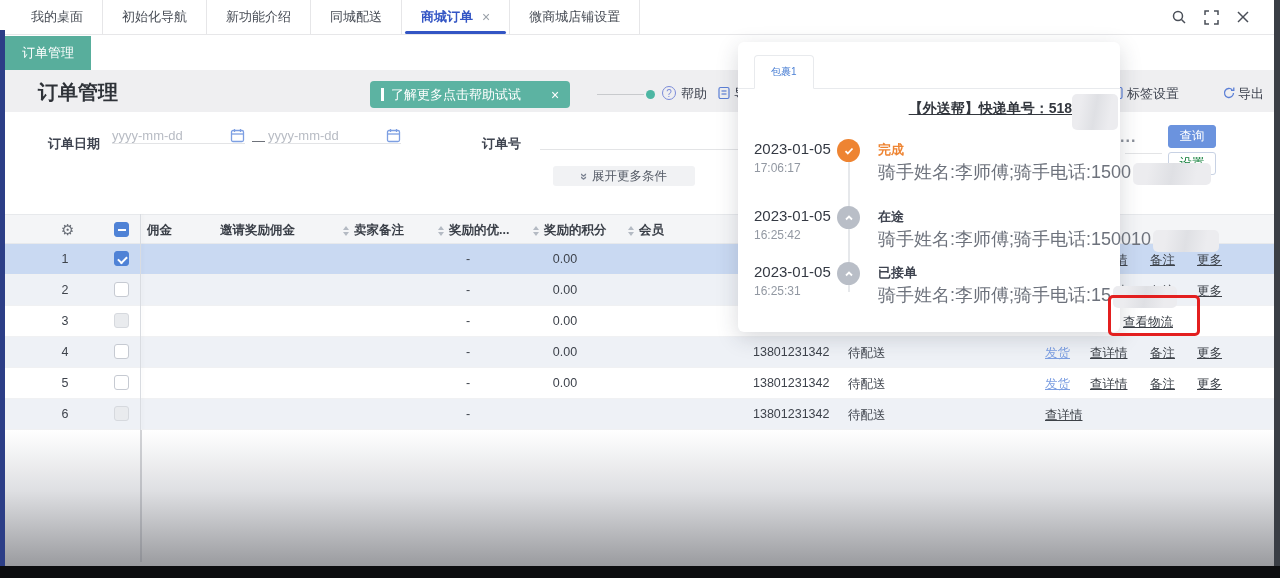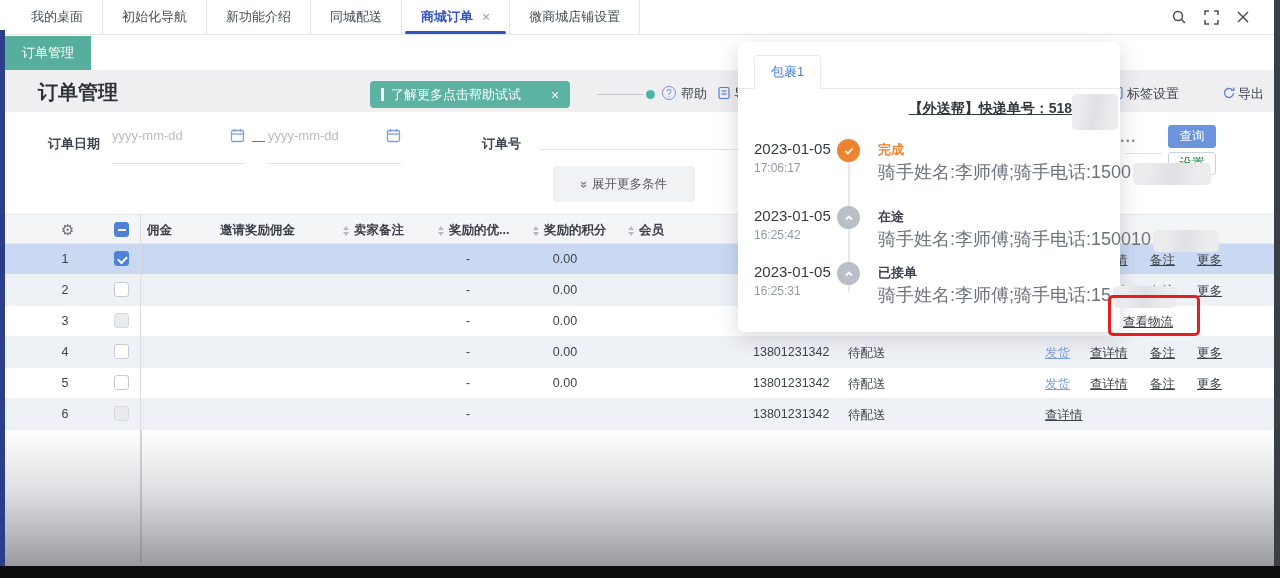--- a/index.html
+++ b/index.html
@@ -26,31 +26,31 @@
 .tooltip::before{content:"";width:3px;height:13px;background:#fff;margin-right:7px}
 .tooltip .tt-close{margin-left:30px;font-size:14px;cursor:pointer}
 .connector{position:absolute;left:592px;top:24px;width:47px;height:1px;background:#c8cacd}
 .green-dot{position:absolute;left:641px;top:20px;width:9px;height:9px;border-radius:50%;background:#4db6a3}
 .help-icon{position:absolute;left:657px;top:16px;width:14px;height:14px;border:1px solid #7b8bd9;border-radius:50%;color:#7b8bd9;font-size:10px;display:flex;align-items:center;justify-content:center;cursor:pointer}
 .hdr-label{position:absolute;top:15px;font-size:13px;color:#3f4450;cursor:pointer}
 .hdr-ic{position:absolute;top:16px;display:flex;cursor:pointer}
 
 .filters{position:absolute;left:0;top:112px;width:1280px;height:100px}
 .f-label{position:absolute;top:23px;font-size:13px;font-weight:bold;color:#3f4450}
-.u-input{position:absolute;top:16px;display:flex;align-items:center;border-bottom:1px solid #e3e4e6;padding-bottom:20px}
+.u-input{position:absolute;top:16px;display:flex;align-items:center;border-bottom:1px solid #e3e4e6;padding-bottom:0}
 .u-input input{border:none;outline:none;flex:1;font-size:13px;color:#3f4450;font-family:inherit;min-width:0}
 .u-input input::placeholder{color:#b8bcc4}
 .f-dash{position:absolute;left:252px;top:21px;color:#5a5f68;font-size:13px}
 .line-input{position:absolute;top:16px;height:22px;border:none;border-bottom:1px solid #e3e4e6;outline:none;font-size:13px;color:#3f4450;font-family:inherit}
 .ellipsis{position:absolute;left:1120px;top:16px;color:#8a8f99;font-weight:bold;letter-spacing:1px;cursor:pointer}
 .mini-line{position:absolute;left:1125px;top:41px;width:37px;height:1px;background:#e3e4e6}
 .btn{position:absolute;left:1168px;width:48px;height:23px;border-radius:3px;font-size:12.5px;display:flex;align-items:center;justify-content:center;cursor:pointer;font-family:inherit}
 .btn-primary{top:13px;background:#6b93de;color:#fff;border:1px solid #6b93de}
 .btn-outline{top:40px;background:#fff;color:#15803d;border:1px solid #c8d2e4}
-.expand-pill{position:absolute;left:553px;top:166px;width:142px;height:36px;background:#f1f2f4;border-radius:3px;display:flex;align-items:center;justify-content:center;gap:4px;font-size:12.5px;color:#555b66;cursor:pointer}
+.expand-pill{position:absolute;left:553px;top:166px;width:142px;height:20px;background:#f1f2f4;border-radius:3px;display:flex;align-items:center;justify-content:center;gap:4px;font-size:12.5px;color:#555b66;cursor:pointer}
 .chev{display:inline-block;transform:rotate(90deg);color:#7a8190;font-weight:bold;font-size:13px}
 
 .t-head{position:absolute;left:5px;top:214px;width:1269px;height:30px;background:#f4f5f7;border-top:1px solid #e7e9ec;border-bottom:1px solid #e7e9ec;z-index:1}
 .gear{position:absolute;left:56px;top:6px;font-size:15px;color:#686d76;cursor:pointer}
 .th{position:absolute;top:7px;font-size:12.5px;color:#3a3f48;font-weight:bold;display:flex;align-items:center}
 .sort{display:inline-flex;flex-direction:column;margin-right:5px;gap:2px;cursor:pointer}
 .sort i{width:0;height:0;border-left:3.5px solid transparent;border-right:3.5px solid transparent}
 .sort .up{border-bottom:4px solid #b4bac3}
 .sort .dn{border-top:4px solid #b4bac3}
 .cb{position:absolute;left:109px;top:7px;width:15px;height:15px;border-radius:3px;border:1px solid #c6cad2;background:#fff;cursor:pointer}
@@ -65,21 +65,21 @@
 .t-row.sel{background:#c9d9f2}
 .r-num{position:absolute;left:40px;top:8px;width:40px;text-align:center;font-size:12.5px;color:#3e434c}
 .val{position:absolute;top:8px;font-size:12.5px;color:#3e434c}
 .act{position:absolute;top:8px;font-size:12.5px;color:#3c4148;text-decoration:underline;cursor:pointer}
 .act.blue{color:#7d9fe2}
 .col-divider{position:absolute;left:140px;top:214px;width:1px;height:216px;background:#d9dce1;box-shadow:2px 0 3px rgba(0,0,0,.05);z-index:2}
 .fade{position:absolute;left:5px;top:430px;width:1269px;height:136px;background:linear-gradient(180deg,#ffffff 0%,#dedfe2 45%,#9a9b9f 100%)}
 .col-divider2{position:absolute;left:140px;top:430px;width:2px;height:132px;background:rgba(110,114,122,.30)}
 
 .popup{position:absolute;left:738px;top:42px;width:382px;height:290px;background:#fff;border-radius:6px;box-shadow:0 6px 22px rgba(40,45,60,.18);z-index:20}
-.pkg-tab{position:absolute;left:16px;top:13px;height:34px;padding:0 16px;display:flex;align-items:center;font-size:13px;color:#4a7fd4;background:#fff;border:1px solid #e8eaed;border-bottom:1px solid #fff;border-radius:4px 4px 0 0;z-index:2;cursor:pointer}
+.pkg-tab{position:absolute;left:16px;top:13px;height:34px;padding:0 16px;display:flex;align-items:center;font-size:10px;color:#4a7fd4;background:#fff;border:1px solid #e8eaed;border-bottom:1px solid #fff;border-radius:4px 4px 0 0;z-index:2;cursor:pointer}
 .pkg-divider{position:absolute;left:0;top:46px;width:100%;height:1px;background:#e8eaed}
 .tracking{position:absolute;right:48px;top:58px;font-size:14px;font-weight:bold;color:#33373e;text-decoration:underline}
 .blur-patch{background:linear-gradient(100deg,#ececef 20%,#dfe0e4 50%,#ececef 80%);border-radius:5px}
 .tracking-blur{position:absolute;right:2px;top:52px;width:46px;height:36px}
 .tl-line{position:absolute;left:110px;top:118px;width:2px;height:132px;background:#e6e8eb}
 .timeline{position:absolute;left:0;top:0;width:100%;height:100%}
 .tl-entry{position:absolute;left:0;width:100%;height:60px}
 .tl-date{position:absolute;left:16px;top:2px;font-size:15px;color:#343943}
 .tl-time{position:absolute;left:16px;top:23px;font-size:12px;color:#9298a2}
 .tl-dot{position:absolute;left:99px;top:1px;width:23px;height:23px;border-radius:50%;display:flex;align-items:center;justify-content:center;z-index:2}

